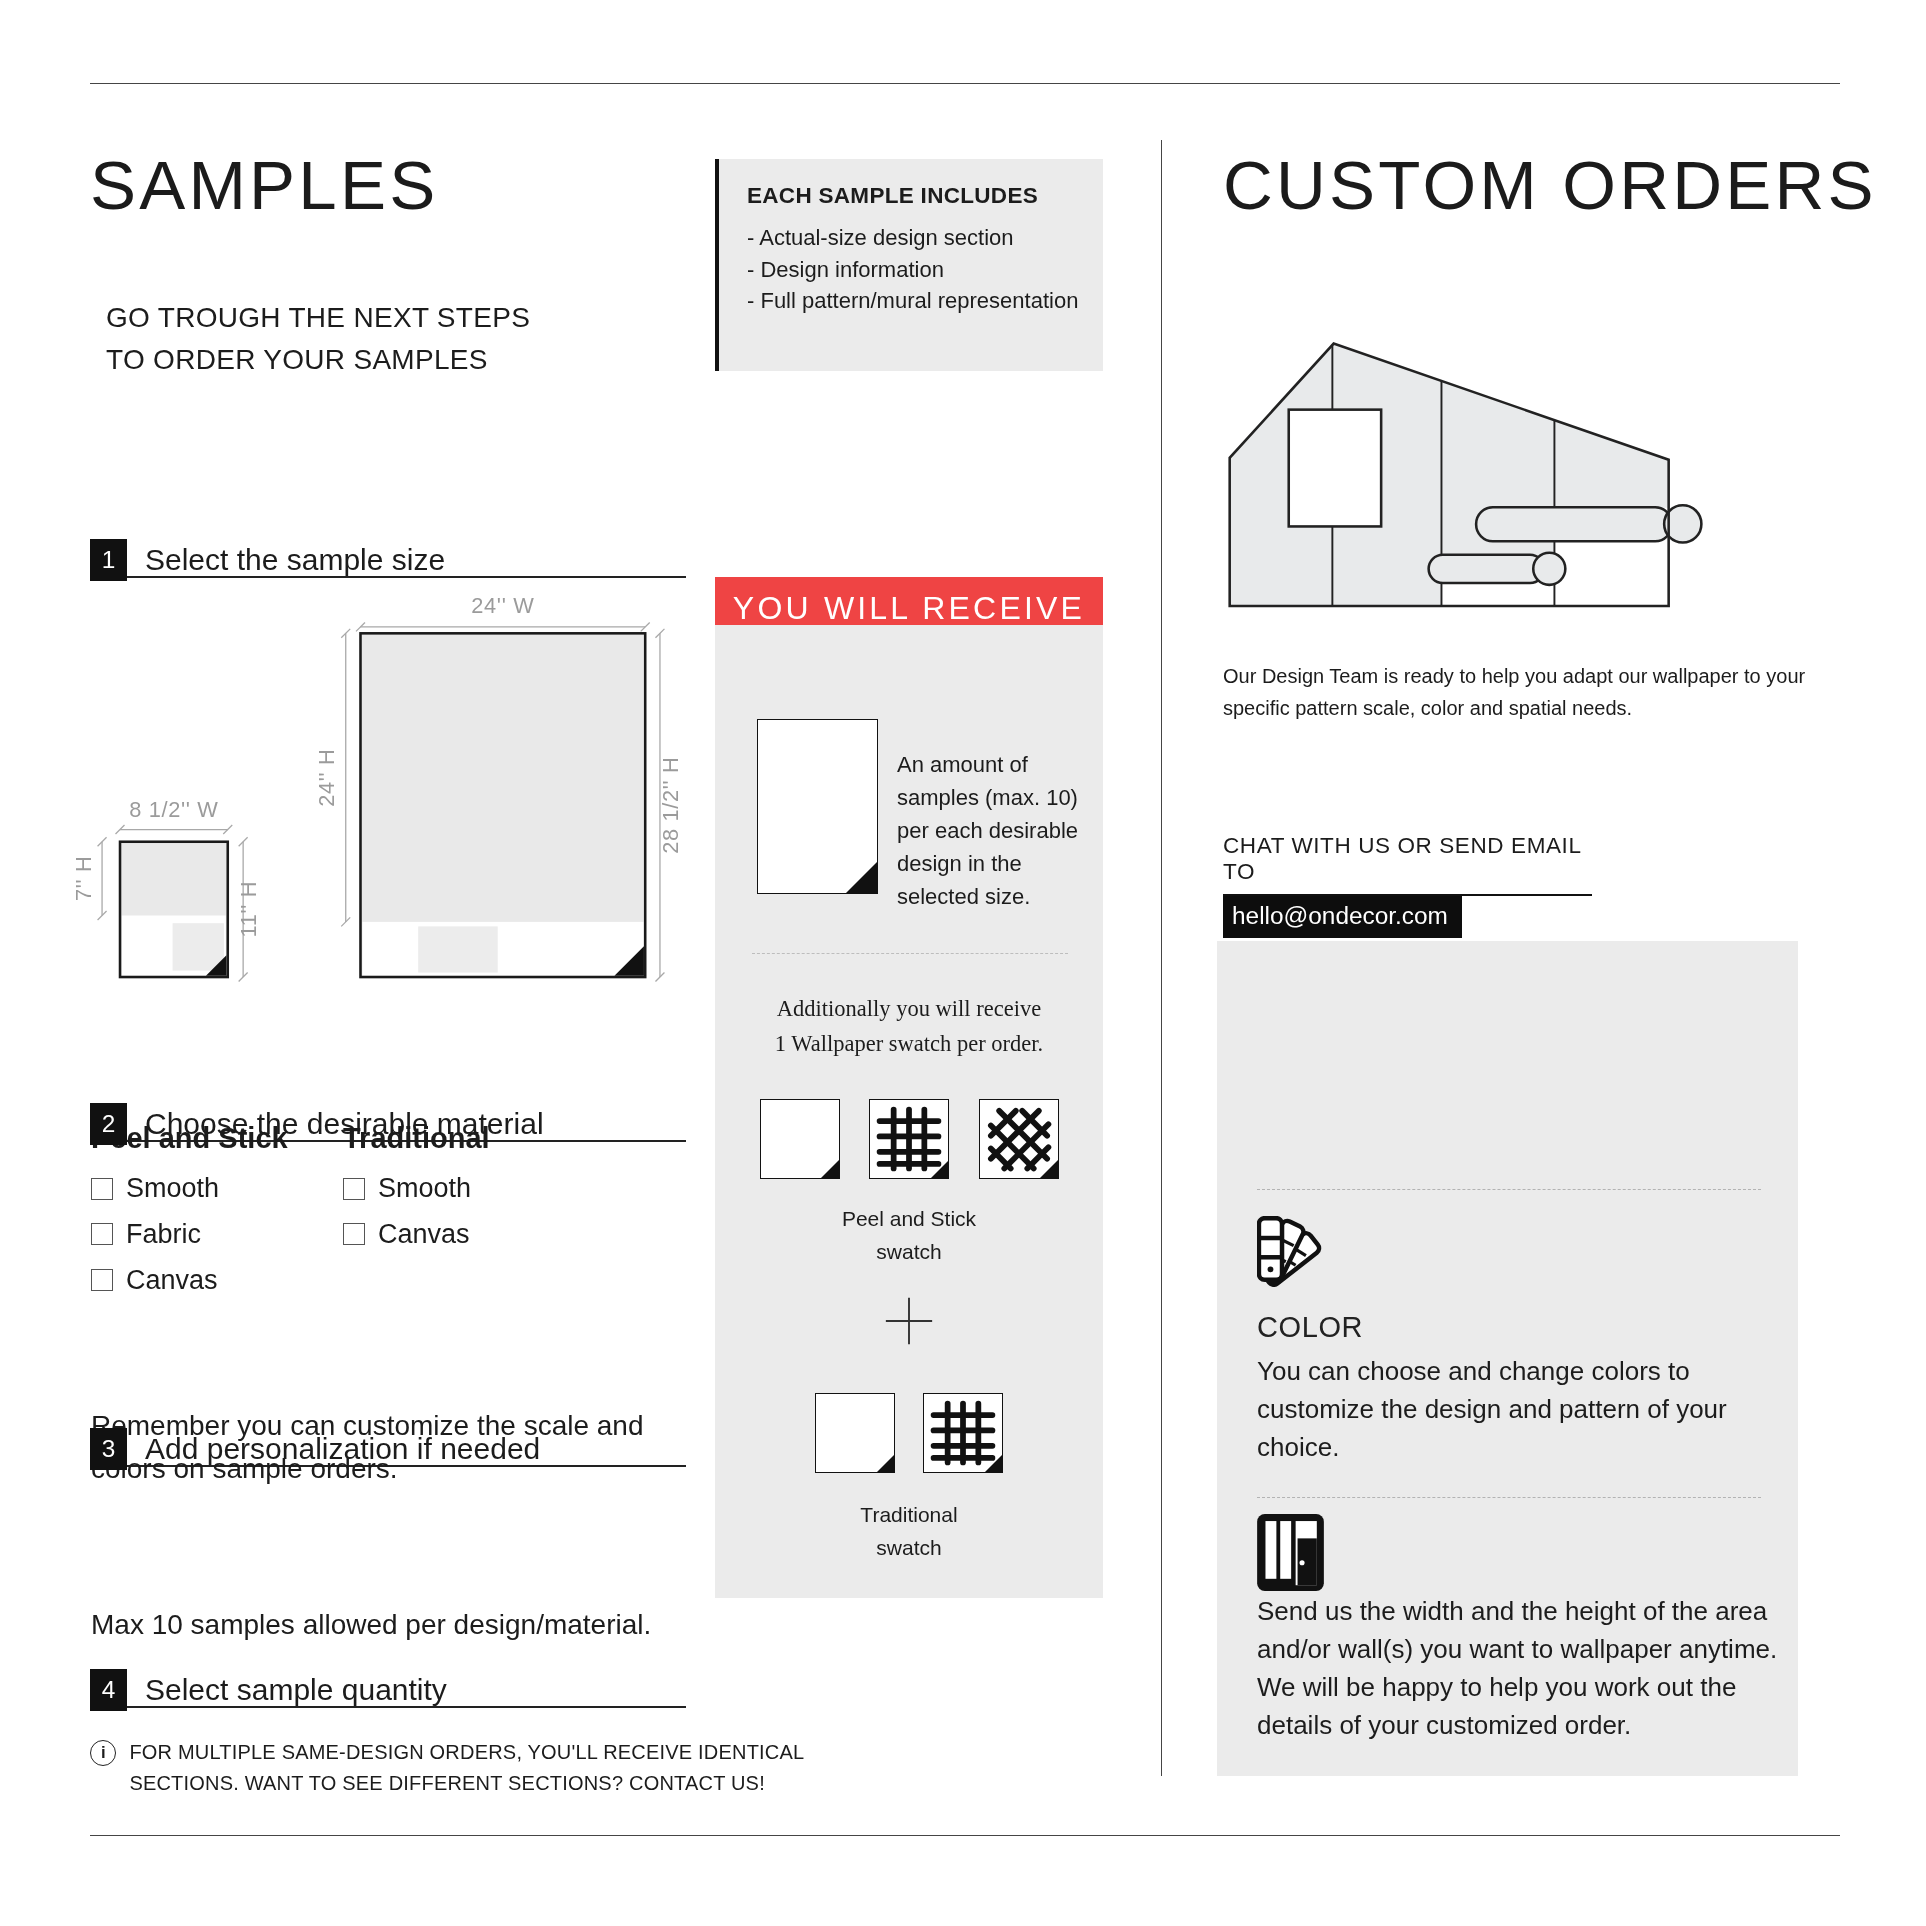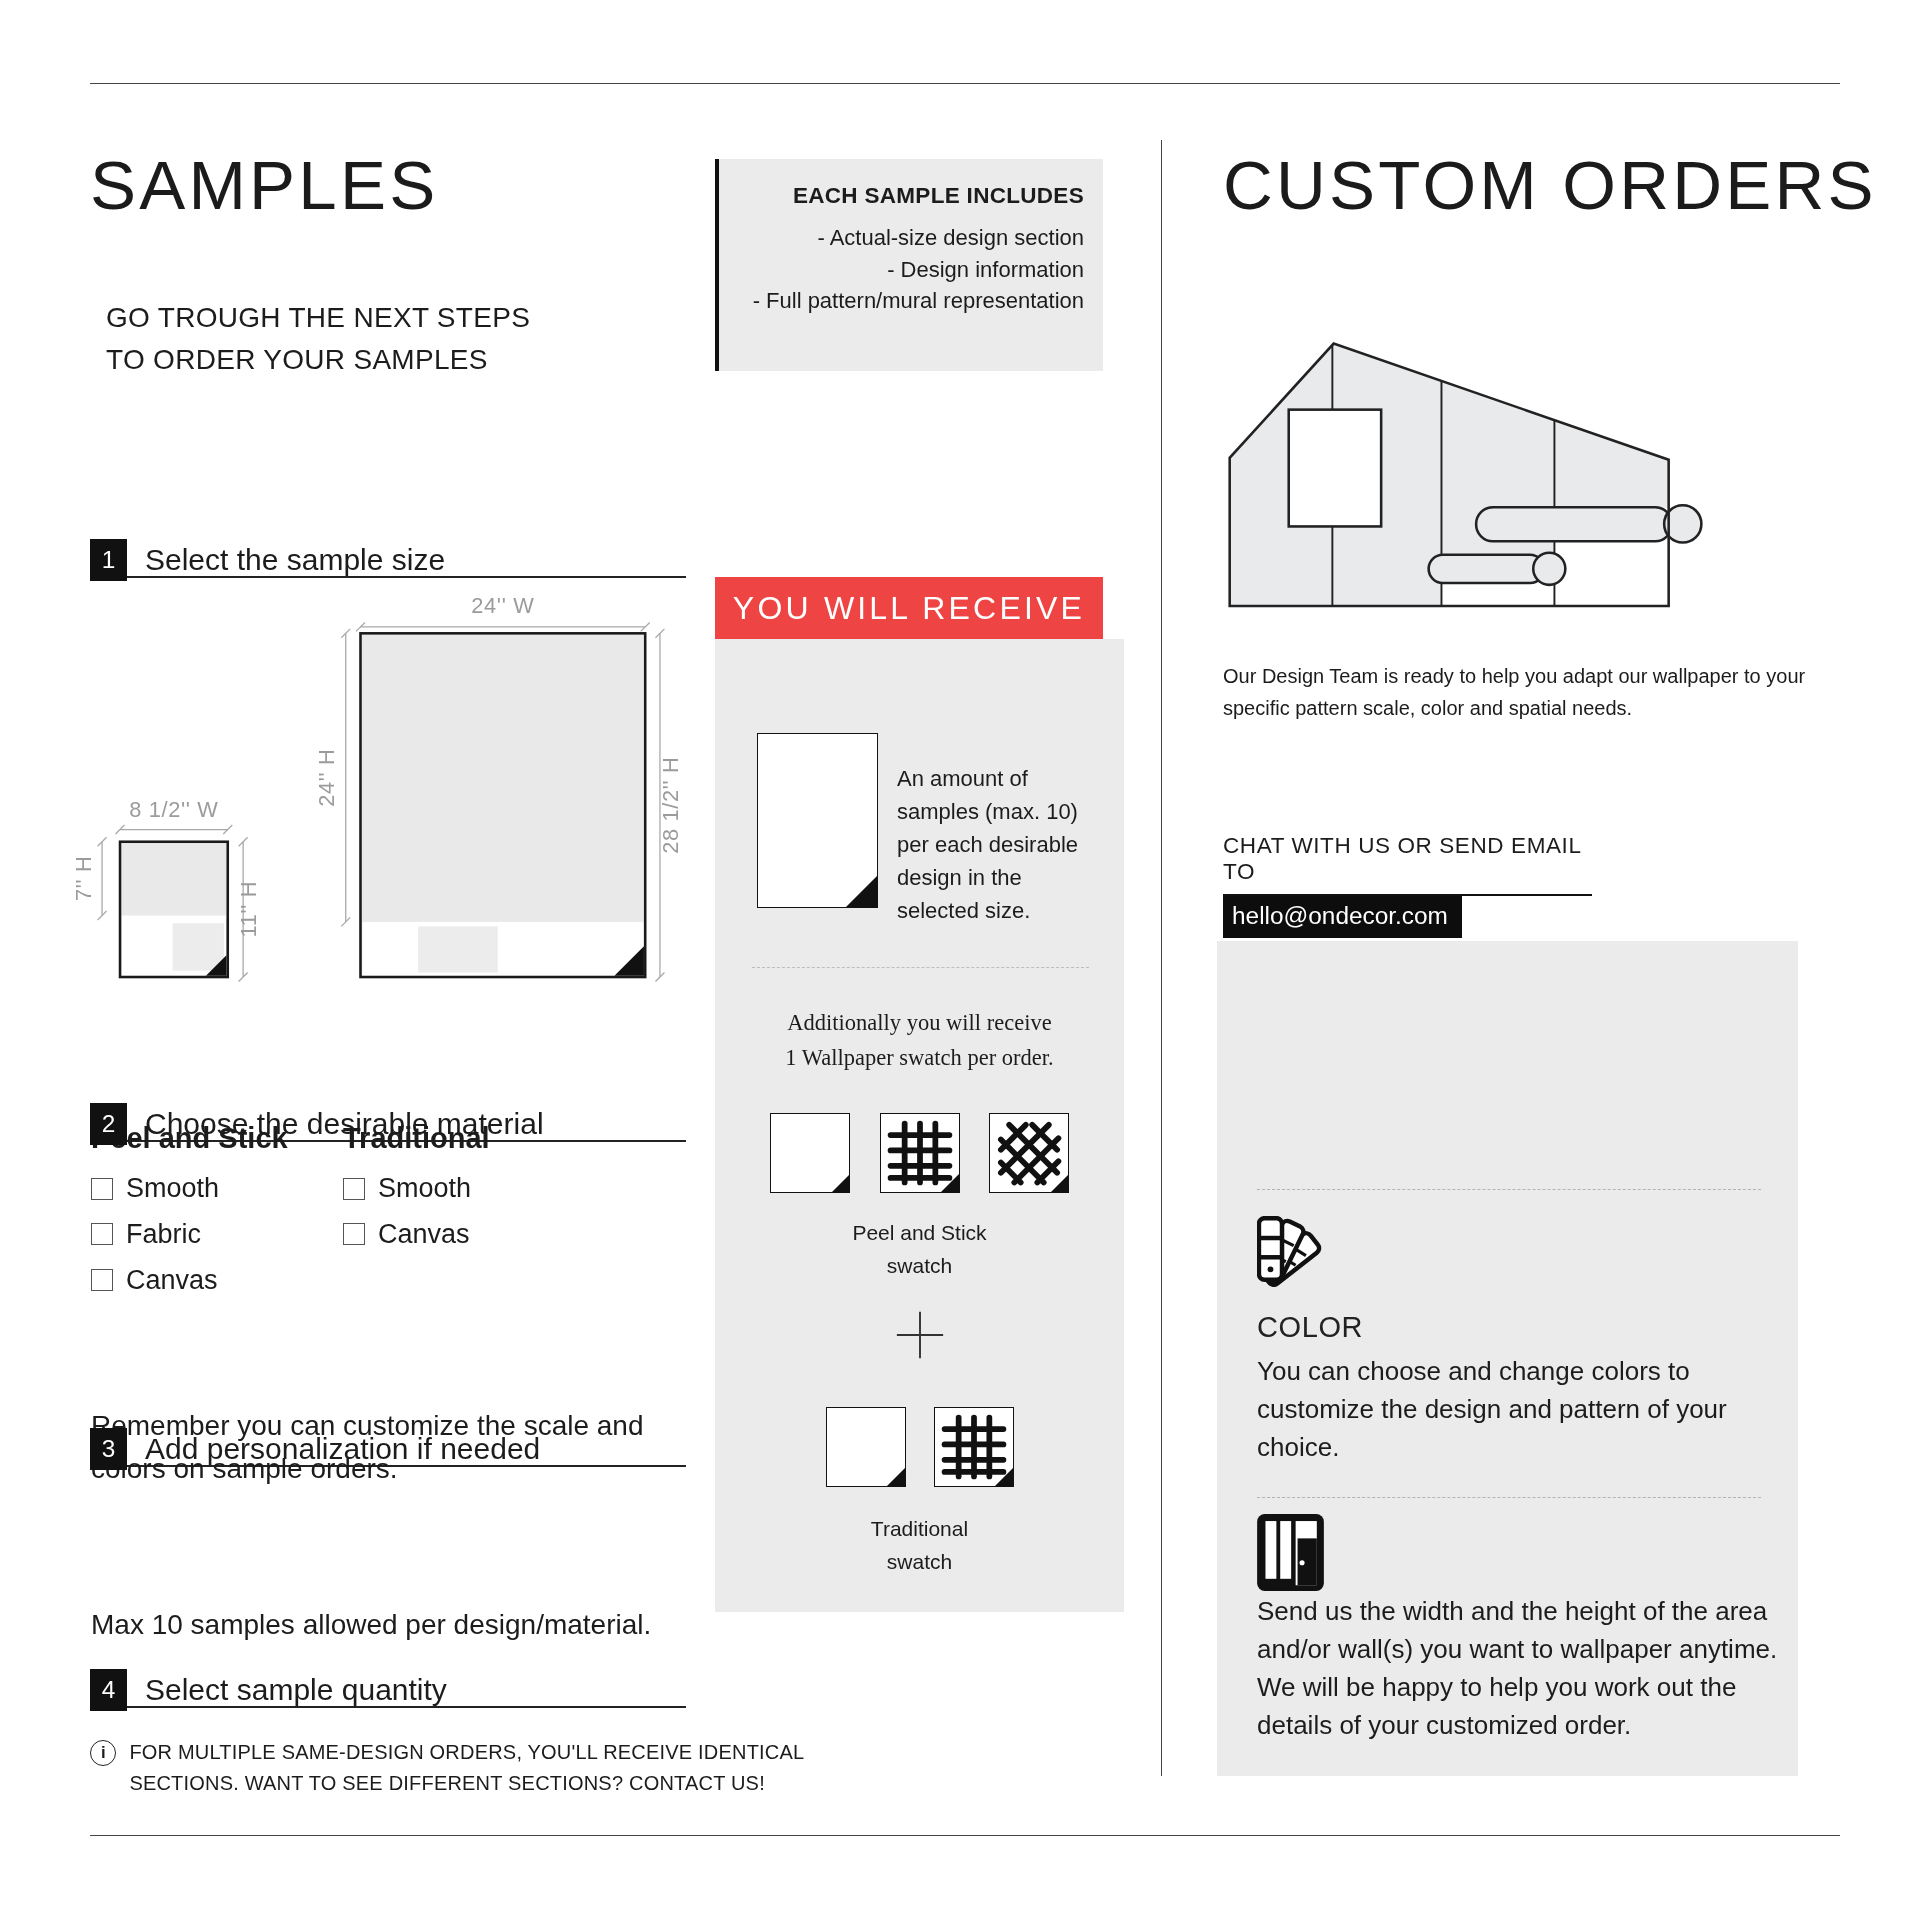--- a/index.html
+++ b/index.html
@@ -52,21 +52,21 @@
   <div class="abs rule" style="left:90px;top:1835px;width:1750px;"></div>
   <div class="abs vrule" style="left:1161px;top:140px;height:1636px;"></div>
 
   <div class="abs big-title" style="left:90px;top:146px;">SAMPLES</div>
 
   <div class="abs subtitle" style="left:106px;top:297px;width:526px;">
     <div>GO TROUGH THE NEXT STEPS</div>
     <div>TO ORDER YOUR SAMPLES</div>
   </div>
 
-  <div class="abs includes-box" style="left:715px;top:159px;width:388px;height:212px;text-align:right;">
+  <div class="abs includes-box" style="left:715px;top:159px;width:388px;height:212px;">
     <div class="includes-title">EACH SAMPLE INCLUDES</div>
     <div class="includes-item">- Actual-size design section</div>
     <div class="includes-item">- Design information</div>
     <div class="includes-item">- Full pattern/mural representation</div>
   </div>
 
   <div class="abs step-header" style="left:90px;top:539px;width:596px;">
     <div class="step-rule"></div>
     <div class="step-num">1</div>
     <div class="step-title">Select the sample size</div>
@@ -162,21 +162,21 @@
 
   <div class="abs footnote" style="left:90px;top:1737px;width:835px;">
     <div class="info-icon">i</div>
     <div class="footnote-text">
       <div>FOR MULTIPLE SAME-DESIGN ORDERS, YOU'LL RECEIVE IDENTICAL</div>
       <div>SECTIONS. WANT TO SEE DIFFERENT SECTIONS? CONTACT US!</div>
     </div>
   </div>
 
   <div class="abs receive-bar" style="left:715px;top:577px;width:388px;height:62px;">YOU WILL RECEIVE</div>
-  <div class="abs receive-panel" style="left:715px;top:639px;width:388px;height:973px;padding-left:21px;">
+  <div class="abs receive-panel" style="left:715px;top:625px;width:388px;height:973px;">
 
     <div class="sheet" style="left:42px;top:94px;width:119px;height:173px;">
       <div class="fold"></div>
     </div>
     <div class="abs" style="left:182px;top:123px;width:193px;font-size:22px;line-height:1.5;">An amount of samples (max. 10) per each desirable design in the selected size.</div>
 
     <div class="dashed" style="top:328px;left:37px;right:35px;border-top-color:#bdbdbd;border-top-width:1.3px;"></div>
 
     <div class="abs center-text" style="left:0;top:367px;width:100%;font-family:Liberation Serif, serif;">
       <div>Additionally you will receive</div>

